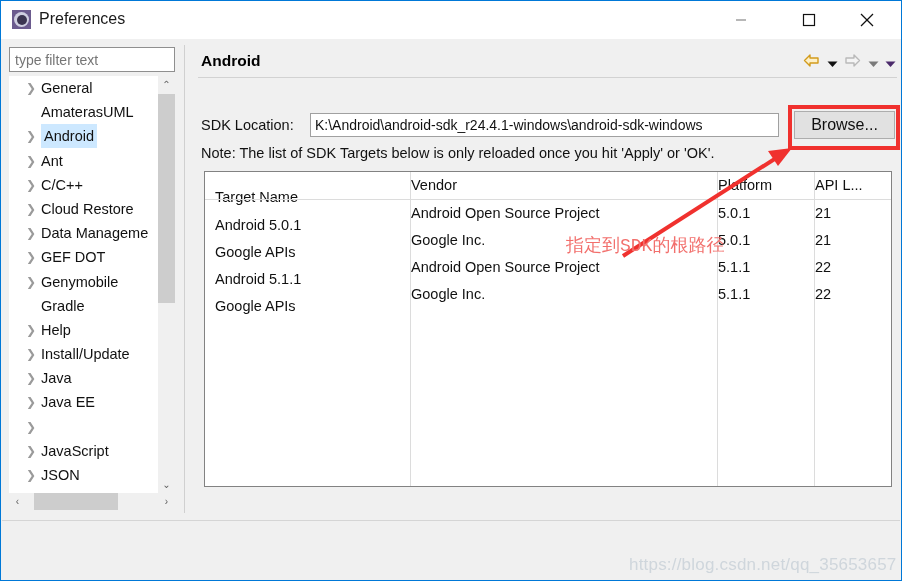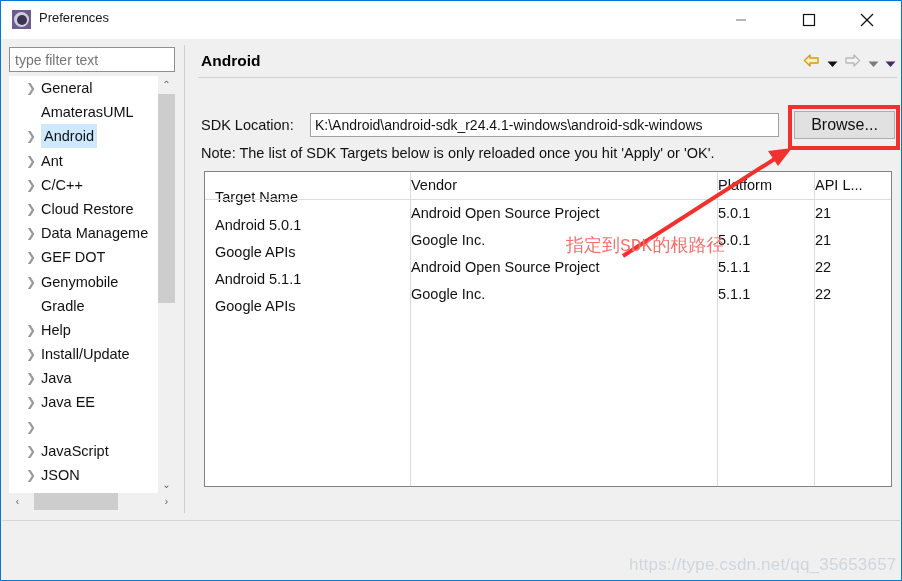--- a/index.html
+++ b/index.html
@@ -41,21 +41,21 @@
     background: #cfcfe0;
   }
   #title-icon .gear-inner {
     position: absolute; left: 4.5px; top: 4.5px;
     width: 10px; height: 10px; border-radius: 50%;
     background: #3b3550;
   }
   #title-text {
     position: absolute;
     left: 38px; top: 9px;
-    font-size: 13px;
+    font-size: 16px;
     color: #1a1a1a;
     white-space: nowrap;
   }
   .win-btn {
     position: absolute;
     top: 0; height: 37px; width: 46px;
     cursor: default;
   }
   .win-btn svg { position: absolute; left: 50%; top: 50%; transform: translate(-50%,-50%); }
   #btn-min { right: 137px; }
@@ -546,16 +546,16 @@
     
   </div>
 
   <div id="annot">
     <div id="red-box"></div>
     <svg width="902" height="581" style="position:absolute;left:0;top:0">
       <line x1="622" y1="255" x2="786" y2="150" stroke="#f0312e" stroke-width="4"></line>
       <path d="M791,147 L767,150 L777,165 Z" fill="#f0312e"></path>
     </svg>
     <div id="annot-text">指定到SDK的根路径</div>
-    <div id="watermark">https://type.csdn.net/qq_35653657</div>
+    <div id="watermark">https://blog.csdn.net/qq_35653657</div>
   </div>
 
 </div>
 
 </body></html>

